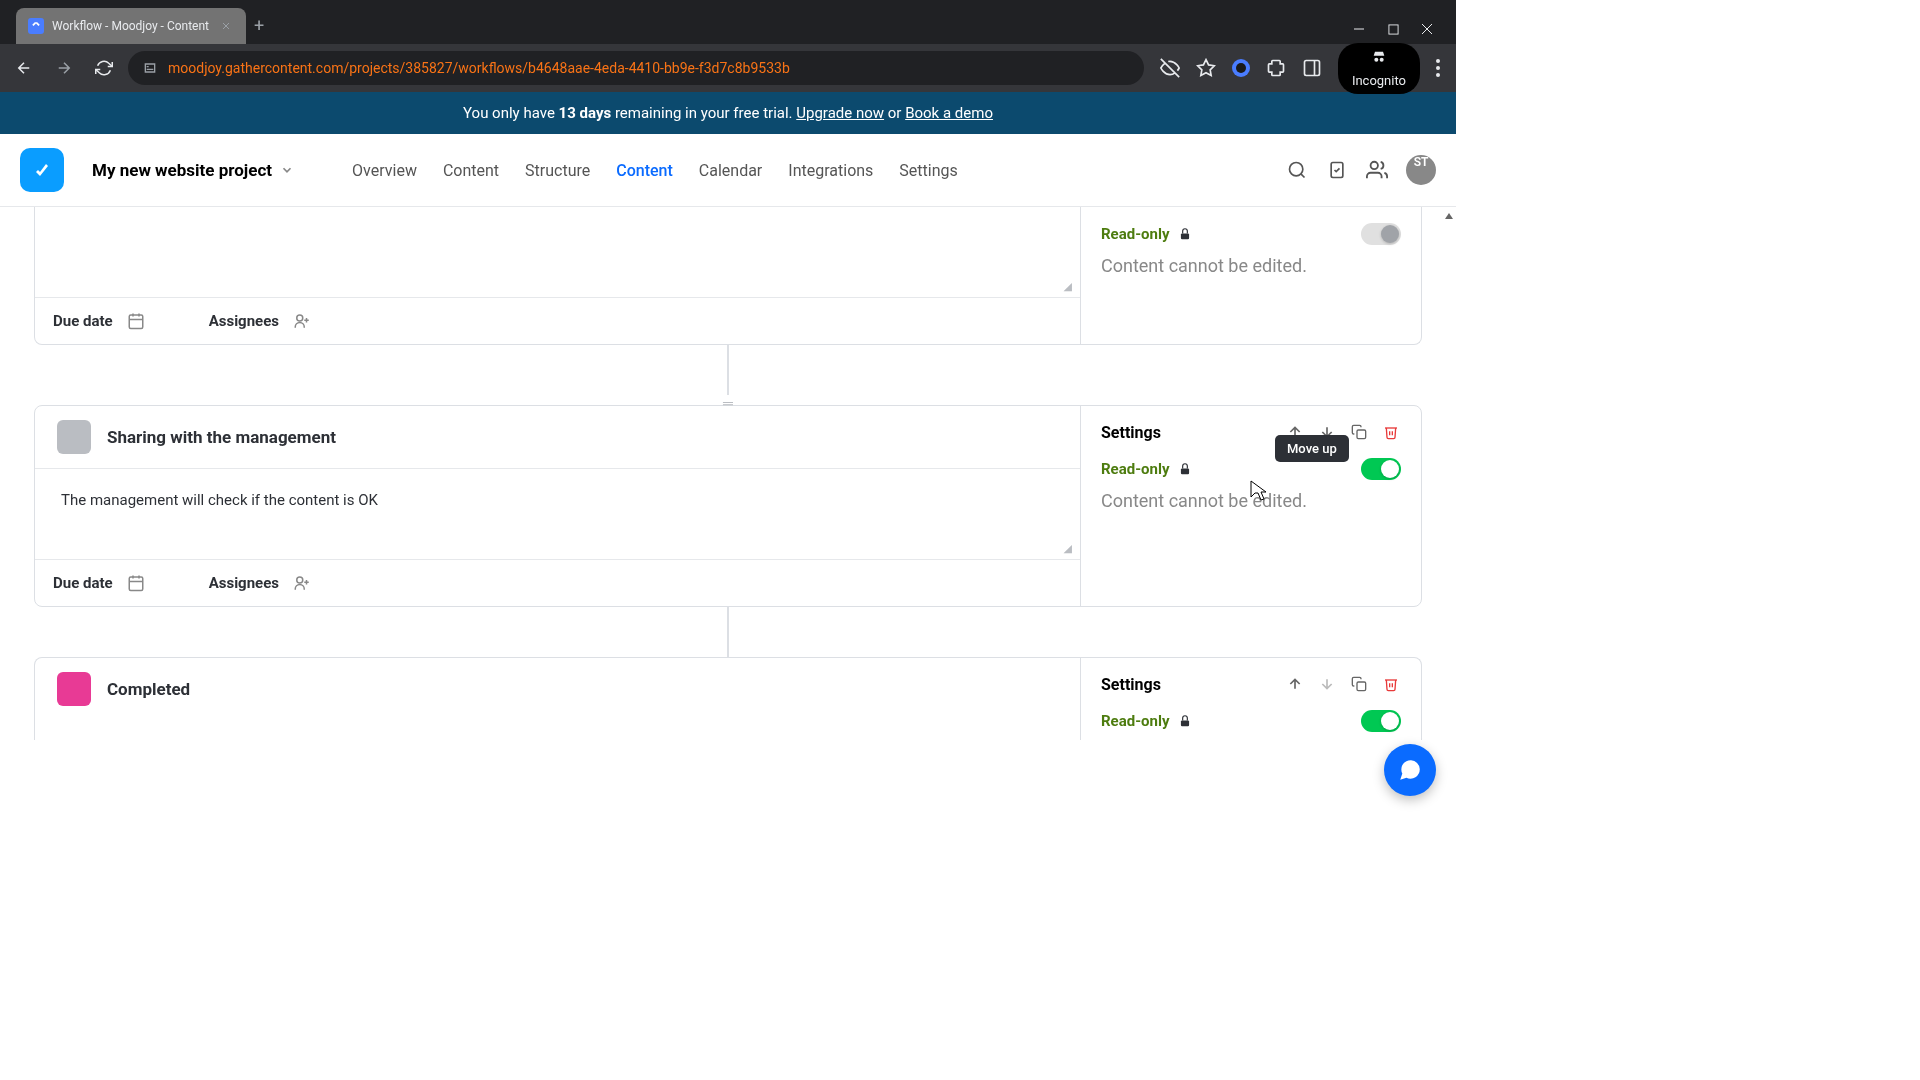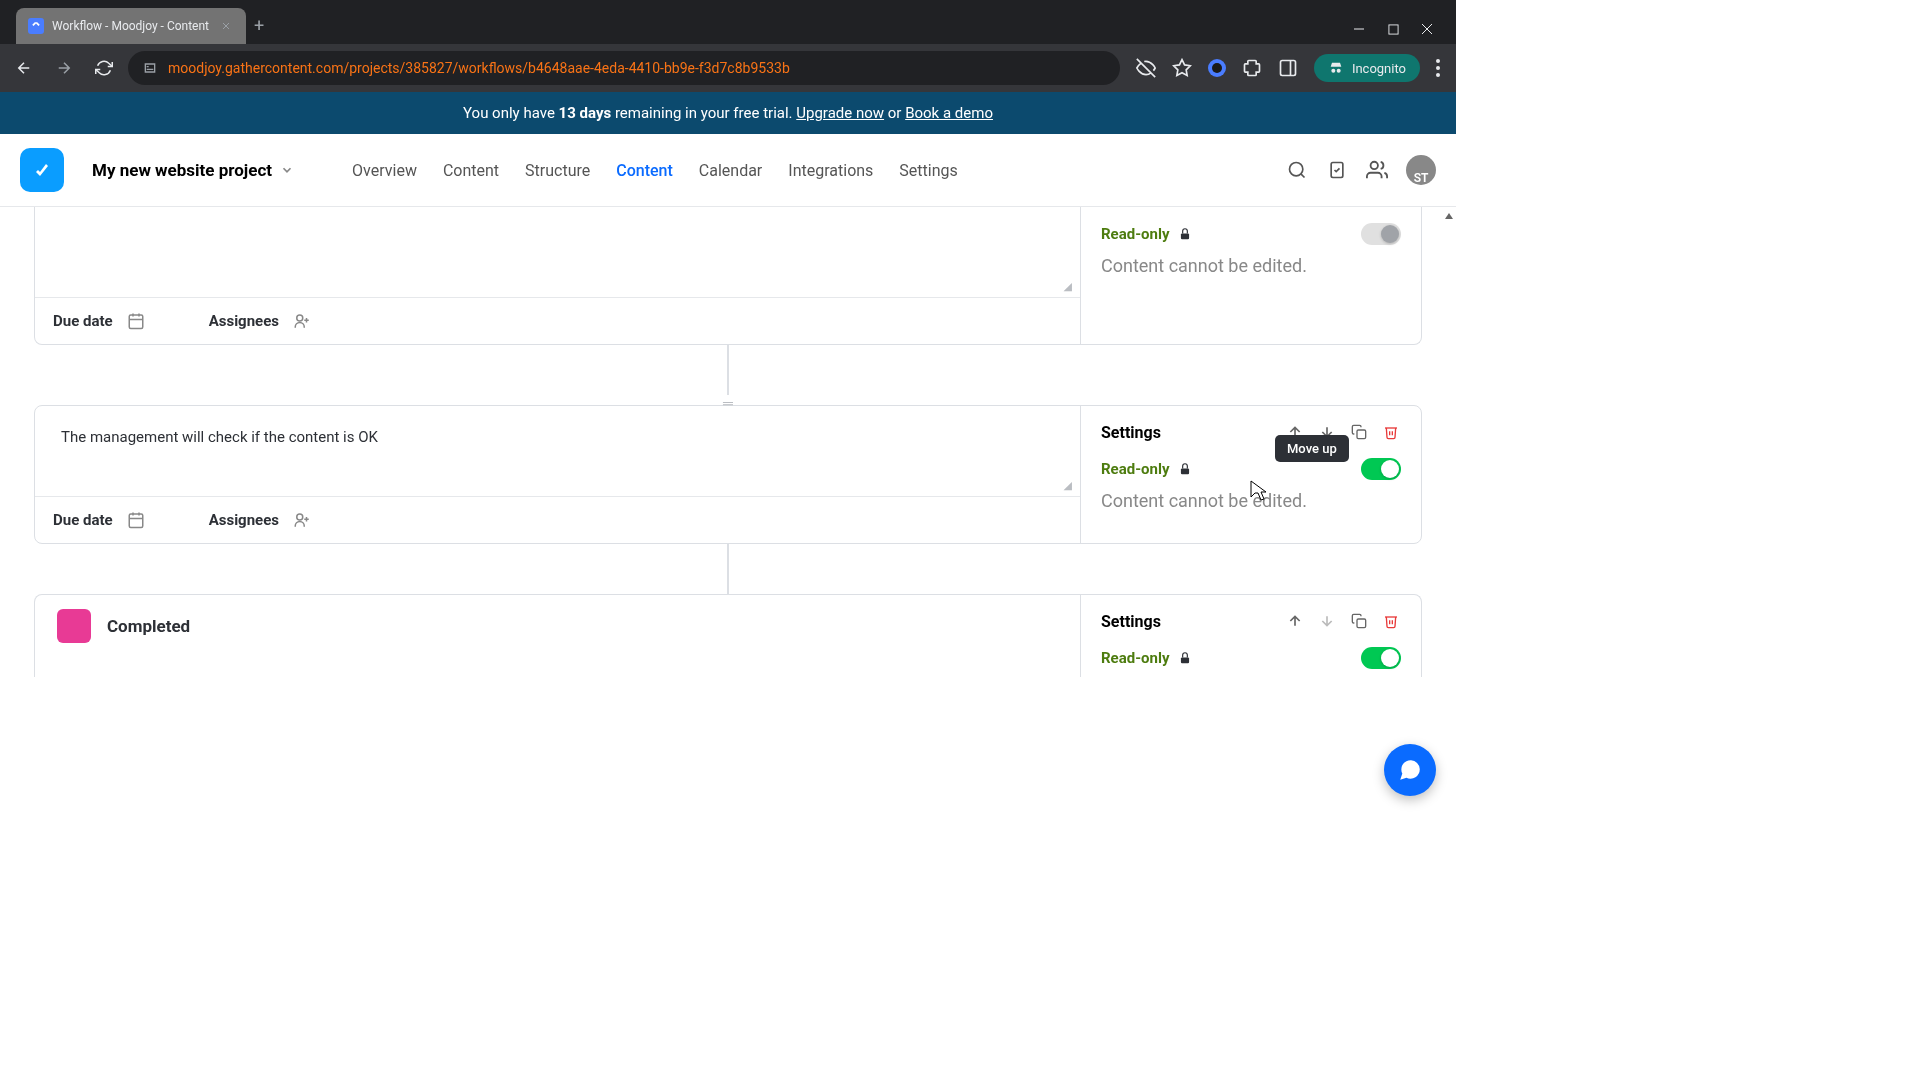--- a/index.html
+++ b/index.html
@@ -15,38 +15,38 @@
     .new-tab { color: #9aa0a6; padding: 8px; font-size: 18px; }
     .window-controls { margin-left: auto; display: flex; gap: 20px; padding: 0 14px 8px; color: #e8eaed; }
     .window-controls span { width: 14px; height: 14px; display: flex; align-items: center; justify-content: center; }
 
     .chrome-nav { background: #35363a; height: 48px; display: flex; align-items: center; padding: 0 8px; gap: 8px; }
     .nav-btn { width: 32px; height: 32px; border-radius: 50%; display: flex; align-items: center; justify-content: center; color: #9aa0a6; }
     .nav-btn.active { color: #e8eaed; }
     .url-bar { flex: 1; background: #202124; border-radius: 20px; height: 34px; display: flex; align-items: center; padding: 0 14px; gap: 10px; color: #9aa0a6; font-size: 14px; }
     .url-bar .url { color: #f97316; flex: 1; }
     .chrome-right-icons { display: flex; align-items: center; gap: 16px; padding: 0 8px; color: #e8eaed; }
-    .incognito-badge { background: #0f766e; border-radius: 20px; padding: 6px 14px; display: flex; align-items: center; gap: 8px; font-size: 13px; color: #e8eaed; }
+    .incognito-badge { background: #000000; border-radius: 20px; padding: 6px 14px; display: flex; align-items: center; gap: 8px; font-size: 13px; color: #e8eaed; flex-direction: column; }
 
     
     .trial-banner { background: #0c4a6e; color: #fff; text-align: center; padding: 12px; font-size: 15px; }
     .trial-banner b { font-weight: 700; }
     .trial-banner a { color: #fff; text-decoration: underline; cursor: pointer; }
 
     
     .app-header { display: flex; align-items: center; padding: 14px 20px; border-bottom: 1px solid #e6e8eb; gap: 28px; }
     .app-logo { width: 44px; height: 44px; background: #0a9dff; border-radius: 10px; display: flex; align-items: center; justify-content: center; color: #fff; }
     .project-selector { display: flex; align-items: center; gap: 8px; font-size: 17px; font-weight: 700; cursor: pointer; }
     .project-selector svg { width: 14px; height: 14px; color: #888; }
     .main-nav { display: flex; gap: 26px; margin-left: 30px; font-size: 16px; color: #555; }
     .main-nav .nav-item { cursor: pointer; }
     .main-nav .nav-item.active { color: #0a6bff; font-weight: 500; }
     .header-right { margin-left: auto; display: flex; align-items: center; gap: 18px; color: #555; }
     .header-right .icon-btn { width: 22px; height: 22px; display: flex; align-items: center; justify-content: center; cursor: pointer; }
-    .avatar { width: 30px; height: 30px; border-radius: 50%; background: #888; color: #fff; display: flex; align-items: flex-end; justify-content: center; font-size: 12px; font-weight: 600; }
+    .avatar { width: 30px; height: 30px; border-radius: 50%; background: #888; color: #fff; display: flex; align-items: flex-start; justify-content: center; font-size: 12px; font-weight: 600; }
 
     
     .content-area { position: relative; height: 636px; overflow: hidden; padding: 0 34px; }
     .scrollbar { position: absolute; right: 0; top: 0; width: 14px; height: 100%; }
     .scroll-up { position: absolute; top: 2px; width: 14px; height: 14px; display: flex; align-items: center; justify-content: center; color: #666; }
     
     
     .card { border: 1px solid #dcdfe4; border-radius: 8px; display: flex; background: #fff; position: relative; }
     .card-left { flex: 1; border-right: 1px solid #dcdfe4; display: flex; flex-direction: column; }
     .card-right { width: 340px; padding: 16px 20px; }
@@ -280,20 +280,24 @@
       </div>
       <div class="readonly-hint">Content cannot be edited.</div>
     </div>
   </div>
 
   <div class="connector"></div>
 
   <div class="drag-handle">═</div>
   <div class="card">
     <div class="card-left">
+      <div class="card-title-row">
+        <div class="color-swatch swatch-grey"></div>
+        <span class="card-title">Sharing with the management</span>
+      </div>
       <div class="card-desc">
         <span>The management will check if the content is OK</span>
         <span class="resize-handle">◢</span>
       </div>
       <div class="card-footer">
         <span class="footer-label">Due date</span>
         <svg class="footer-icon" viewBox="0 0 24 24" fill="none" stroke="currentColor" stroke-width="2">
             <rect x="3" y="4" width="18" height="18" rx="2"></rect>
             <path d="M16 2v4M8 2v4M3 10h18"></path>
           </svg>

